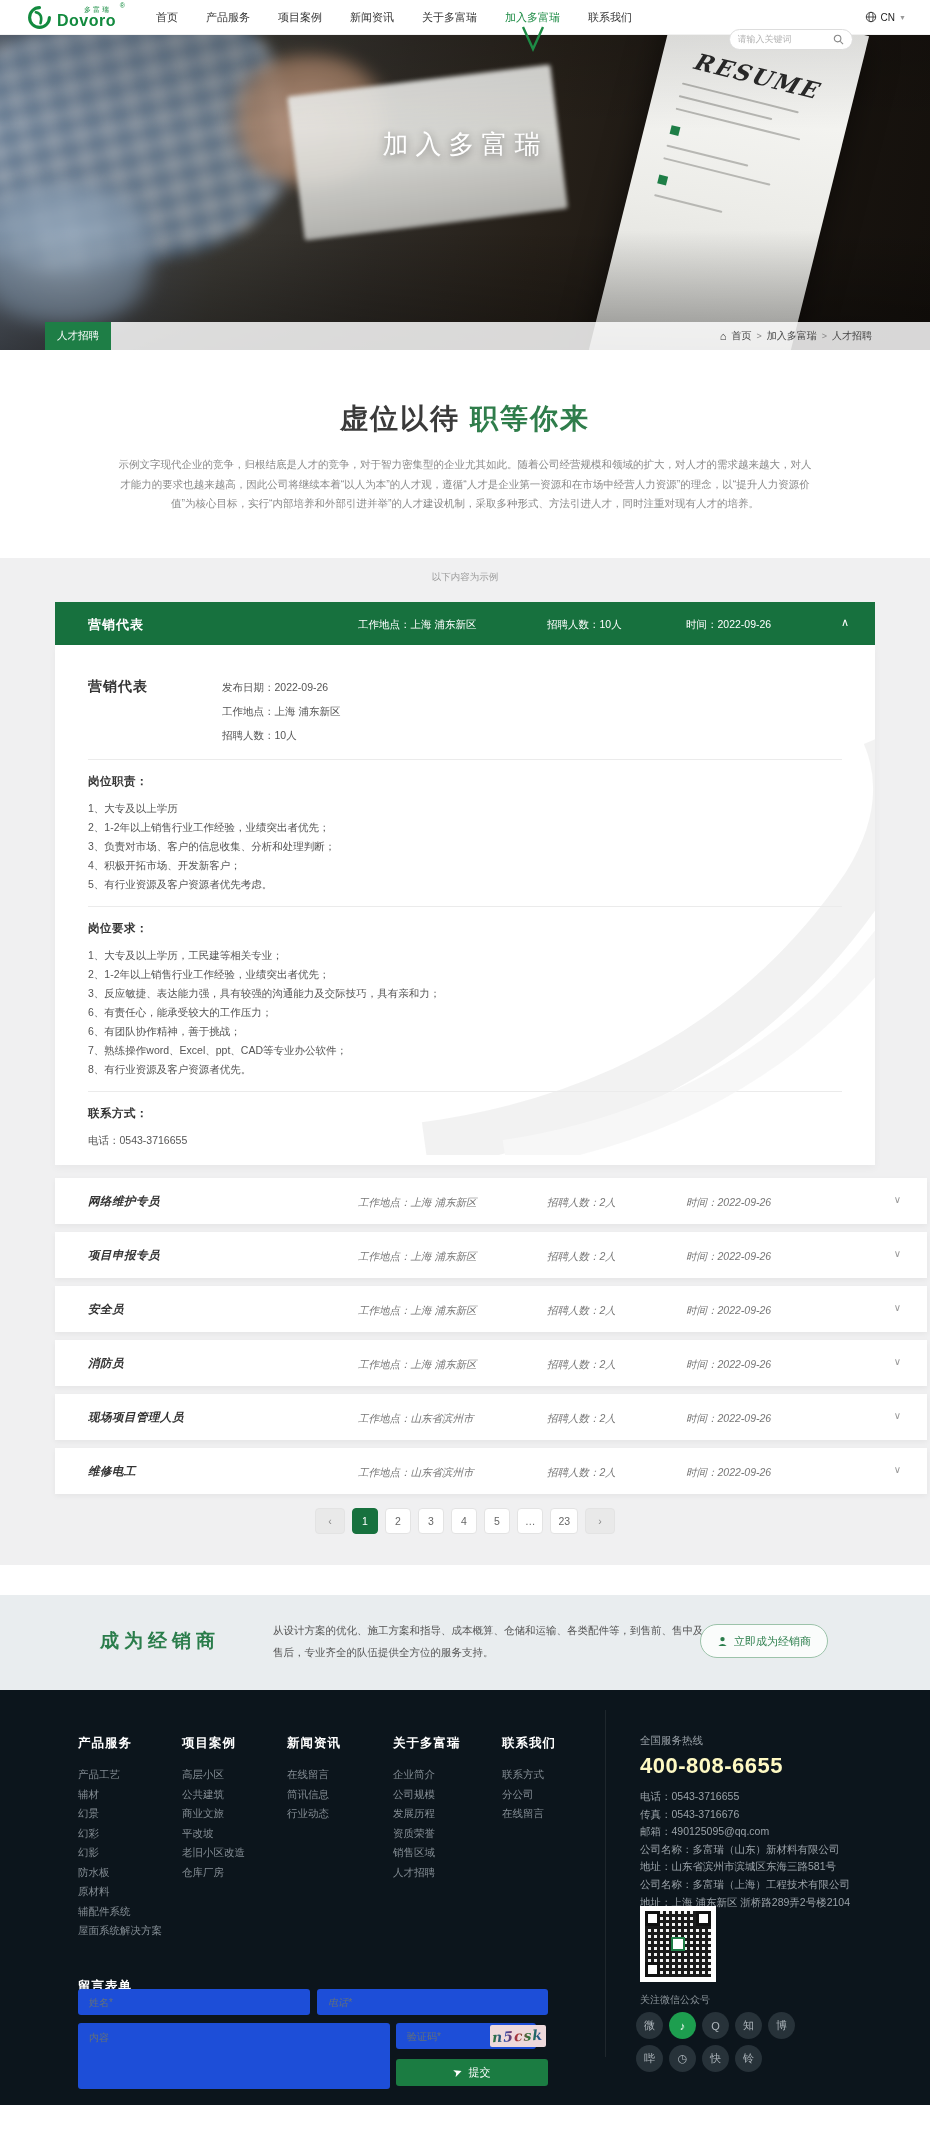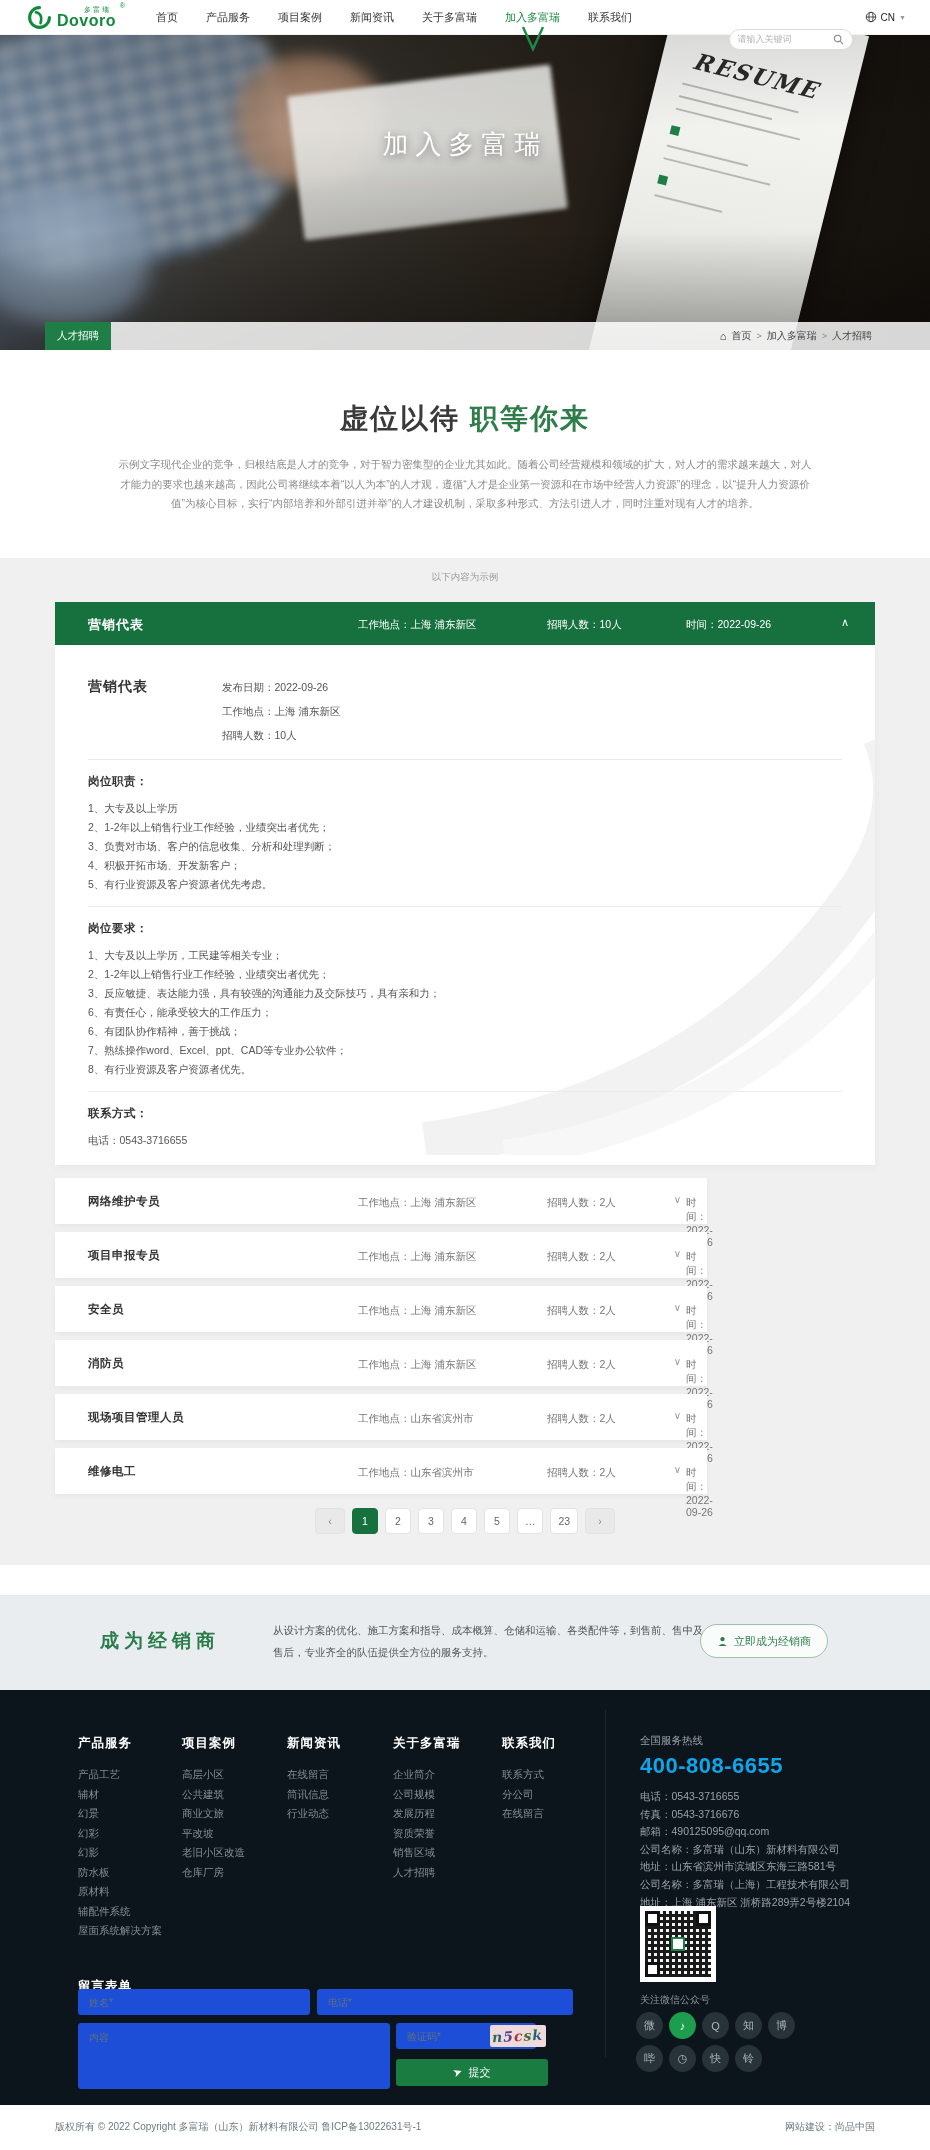--- a/index.html
+++ b/index.html
@@ -76,21 +76,21 @@
   .panel-body { position:relative; height:520px; background:#fff; padding:30px 33px; overflow:hidden; box-shadow:0 3px 8px rgba(0,0,0,.04); }
   .watermark { position:absolute; right:-70px; top:80px; opacity:.65; pointer-events:none; }
   .job-head { display:flex; margin-bottom:12px; position:relative; }
   .job-head .jtitle { width:134px; font-size:14px; font-weight:bold; color:#333; padding-top:3px; letter-spacing:1px; }
   .job-head .jmeta { font-size:10.5px; color:#555; line-height:24px; }
   .panel-body hr { border:0; border-top:1px solid #ebebeb; margin:12px 0 14px; }
   .panel-body h4 { font-size:11.5px; color:#333; margin-bottom:10px; letter-spacing:.5px; position:relative; }
   .jb-list { list-style:none; font-size:10.5px; color:#555; line-height:19px; position:relative; }
   .jb-contact { font-size:10.5px; color:#555; line-height:18.5px; position:relative; }
 
-  .rows { position:absolute; top:620px; left:55px; width:652px; }
+  .rows { position:absolute; top:620px; left:55px; width:872px;font-style:italic; }
   .job-row { position:relative; height:46px; background:#fff; margin-bottom:8px; box-shadow:0 2px 6px rgba(0,0,0,.05); cursor:pointer; }
   .job-row .jt { position:absolute; left:33px; top:16px; font-size:11.5px; font-weight:bold; color:#333; letter-spacing:.5px; }
   .row-meta { position:absolute; top:18px; font-size:10.5px; color:#777; }
   .rm-loc { left:303px; } .rm-cnt { left:492px; } .rm-time { left:631px; }
   .job-row .chev { position:absolute; right:26px; top:16px; font-size:10px; color:#999; }
 
   .pager { position:absolute; top:950px; left:0; right:0; display:flex; justify-content:center; gap:7px; }
   .pg { min-width:26px; height:26px; padding:0 7px; display:flex; align-items:center; justify-content:center; font-size:10.5px; color:#666; background:#fff; border:1px solid #e3e3e3; border-radius:4px; cursor:pointer; }
   .pg.arrow { background:#e9e9e9; border-color:#e3e3e3; color:#8a8a8a; width:30px; }
   .pg.active { background:#17713e; border-color:#17713e; color:#fff; }
@@ -104,35 +104,35 @@
   
   .footer { position:absolute; top:1690px; left:0; right:0; height:415px; background:#0c151c; color:#fff; }
   .fcol { position:absolute; top:45px; }
   .fcol h5 { font-size:12.5px; font-weight:bold; letter-spacing:1px; margin-bottom:17px; color:#fff; }
   .fcol ul { list-style:none; }
   .fcol li { font-size:10.5px; color:#858e95; margin-bottom:8.5px; line-height:11px; cursor:pointer; }
   .c1{ left:78px; } .c2{ left:182px; } .c3{ left:287px; } .c4{ left:393px; } .c5{ left:502px; }
   .fdivider { position:absolute; left:605px; top:20px; bottom:48px; width:1px; background:rgba(255,255,255,.08); }
   .fright { position:absolute; left:640px; top:44px; }
   .hotline-label { font-size:10.5px; color:#9aa2a8; }
-  .hotline { font-size:22px; font-weight:bold; letter-spacing:.5px; margin:5px 0 9px; color:#0ea5e9; }
+  .hotline { font-size:22px; font-weight:bold; letter-spacing:.5px; margin:5px 0 9px; color:#fef9c3; }
   .fcontact div { font-size:10.5px; color:#9aa2a8; line-height:17.6px; }
   .qr { position:absolute; left:640px; top:216px; width:76px; height:76px; background:#fff; padding:5px; }
   .qr-inner { position:relative; width:100%; height:100%;
     background:repeating-linear-gradient(0deg,#1a1a1a 0 3px,transparent 3px 6px),repeating-linear-gradient(90deg,#1a1a1a 0 3px,#f2f2f2 3px 6px); }
   .qr-eye { position:absolute; width:15px; height:15px; border:3px solid #111; background:#fff; }
   .qr-eye.tl{ top:0; left:0; } .qr-eye.tr{ top:0; right:0; } .qr-eye.bl{ bottom:0; left:0; }
   .qr-core { position:absolute; top:26px; left:26px; width:14px; height:14px; background:#fff; border:2px solid #1e7e46; }
   .qr-caption { position:absolute; left:640px; top:303px; font-size:10px; color:#8b949a; }
 
   .form-title { position:absolute; left:78px; top:288px; font-size:12.5px; font-weight:bold; letter-spacing:1px; }
   .fin { position:absolute; background:#1d4ed8; border:0; outline:0; border-radius:3px; color:#cfd6da; font-size:10px; padding:0 11px; font-family:inherit; }
   .fin::placeholder { color:#647078; }
   .in-name { left:78px; top:299px; width:232px; height:26px; }
-  .in-phone{ left:317px; top:299px; width:256px; height:26px; }
+  .in-phone{ left:317px; top:299px; width:231px; height:26px;font-style:italic; }
   .in-msg  { left:78px; top:333px; width:312px; height:66px; padding-top:8px; resize:none; }
   .in-code { left:396px; top:333px; width:140px; height:26px; padding-right:62px; }
   .captcha { position:absolute; left:490px; top:335px; width:56px; height:22px; background:#eed9db; border-radius:2px; display:flex; align-items:center; justify-content:center; cursor:pointer; overflow:hidden; }
   .captcha span { font-family:"DejaVu Serif","Liberation Serif",serif; font-style:italic; font-weight:bold; font-size:14px; letter-spacing:1px;
     background:linear-gradient(90deg,#2e7a2e,#2746ad,#b03434,#1f7a3c,#2746ad); -webkit-background-clip:text; background-clip:text; color:transparent; transform:rotate(-3deg); }
   .submit { position:absolute; left:396px; top:369px; width:152px; height:27px; background:#1b7c42; border:0; border-radius:3px; color:#fff; font-size:11px; display:flex; align-items:center; justify-content:center; gap:6px; cursor:pointer; font-family:inherit; }
   .submit .pl { font-size:11px; transform:rotate(-20deg); display:inline-block; }
 
   .socials { position:absolute; left:636px; top:322px; width:162px; display:flex; flex-wrap:wrap; gap:6px; }
   .soc { width:27px; height:27px; border-radius:50%; background:#273239; color:#aeb6bc; font-size:11px; display:flex; align-items:center; justify-content:center; cursor:pointer; }
@@ -468,19 +468,15 @@
         <span class="soc active">♪</span>
         <span class="soc">Q</span>
         <span class="soc">知</span>
         <span class="soc">博</span>
         <span class="soc">哔</span>
         <span class="soc">◷</span>
         <span class="soc">快</span>
         <span class="soc">铃</span>
       </div>
 
-    <div class="bottombar">
-      <span class="copyright">版权所有 © 2022 Copyright 多富瑞（山东）新材料有限公司 鲁ICP备13022631号-1</span>
-      <span class="builder">网站建设：尚品中国</span>
-    </div>
   </div>
 
 </div>
 
 </body></html>

